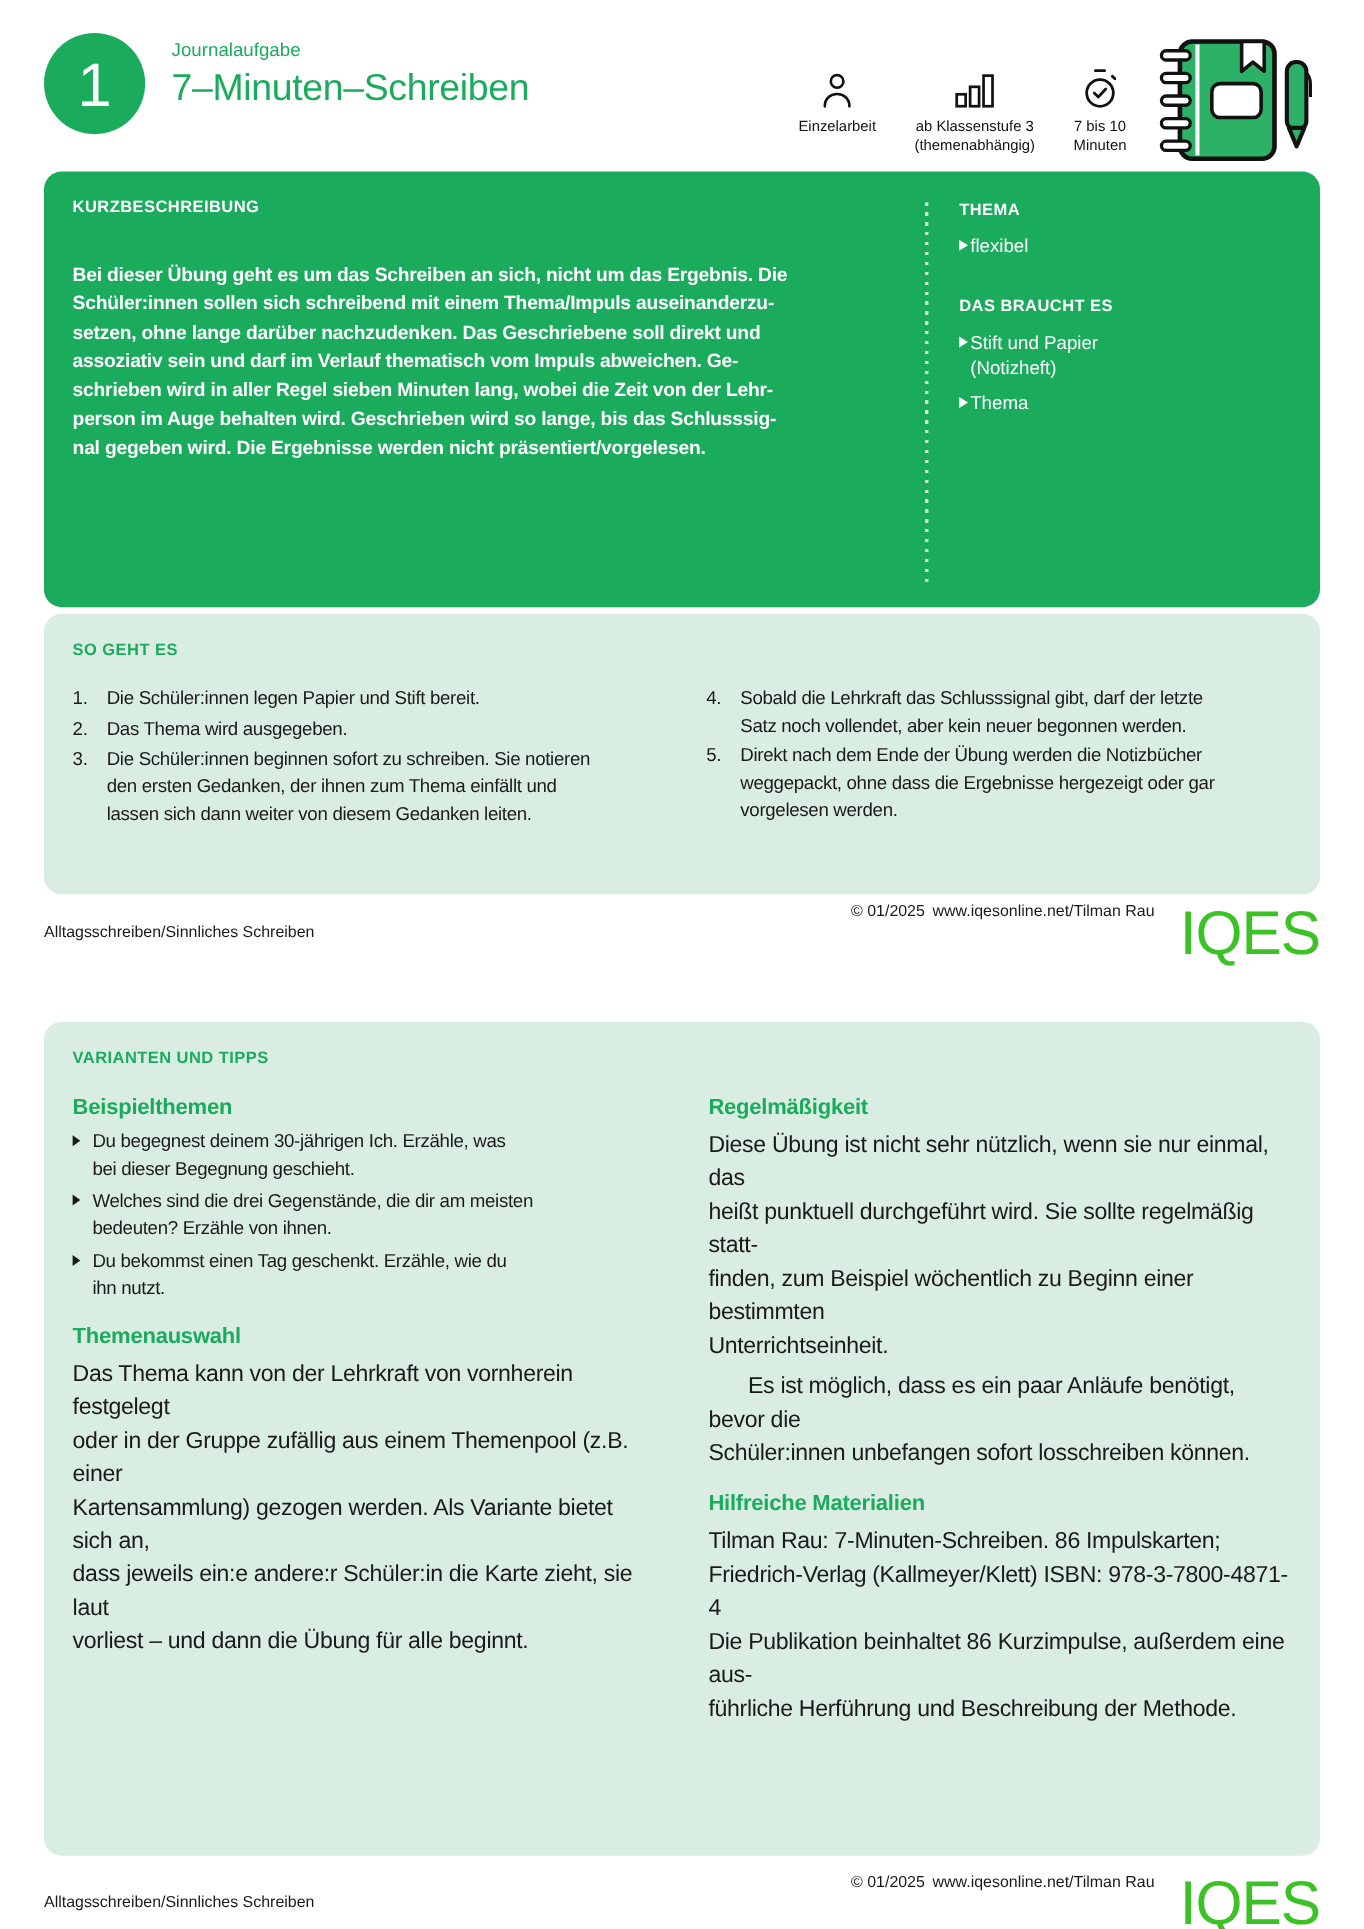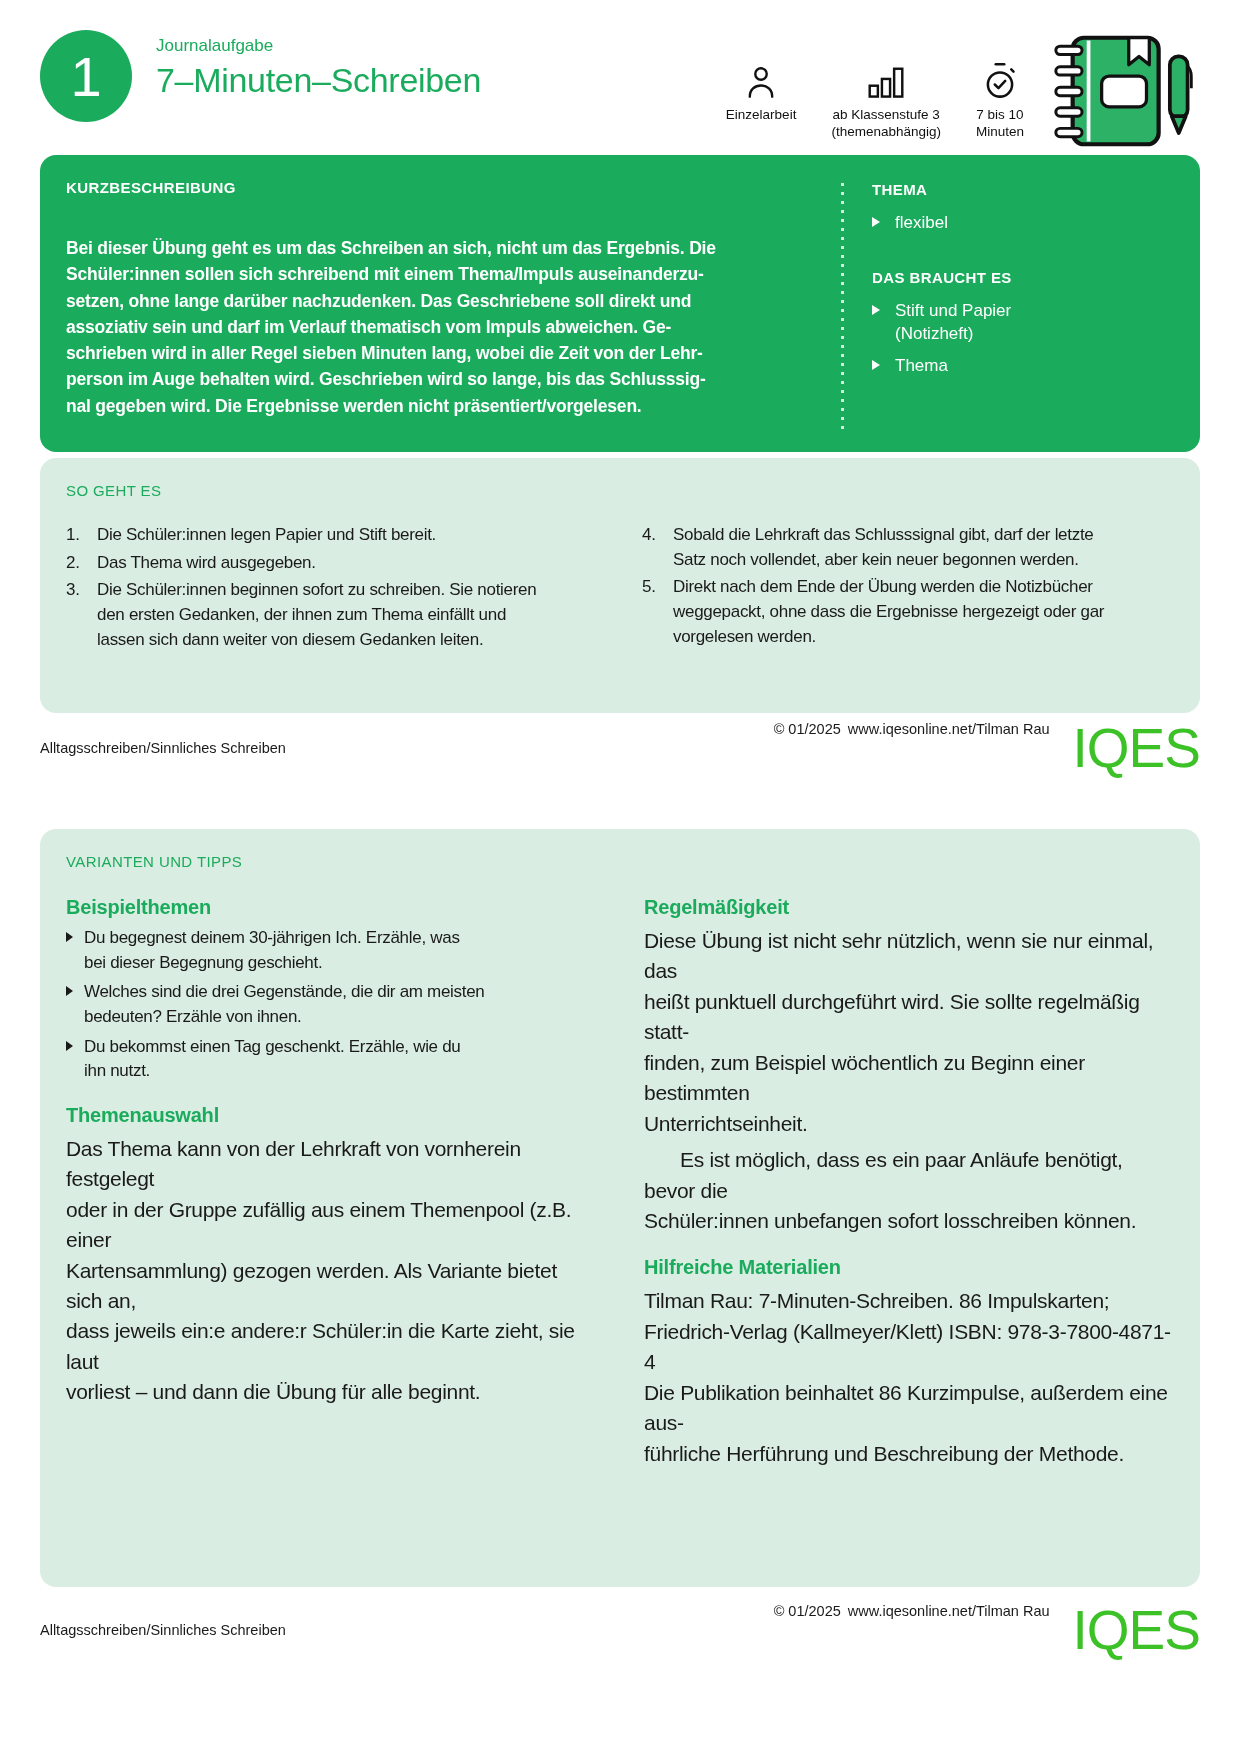--- a/index.html
+++ b/index.html
@@ -26,42 +26,42 @@
   .category{color:var(--green);font-size:17px;line-height:1.2;}
   .title{color:var(--green);font-size:34px;font-weight:400;margin:5px 0 0;letter-spacing:-0.3px;}
   .meta{display:flex;gap:35px;margin-left:auto;padding-top:24px;text-align:center;}
   .meta-item{display:flex;flex-direction:column;align-items:center;}
   .meta-icon-holder{height:48px;display:flex;align-items:flex-end;justify-content:center;margin-bottom:7px;}
   .meta-label{font-size:13.5px;line-height:1.25;color:#111;white-space:nowrap;}
   .notebook{margin-left:26px;margin-top:6px;flex:0 0 auto;}
   
   .desc-box{
     margin-top:3px;background:var(--green);border-radius:16px;color:#fff;
-    display:flex;padding:24px 26px 18px;height:297px;
+    display:flex;padding:24px 26px 18px;height:396px;
   }
   .desc-main{flex:1;padding-right:26px;}
   .kicker{font-size:15px;font-weight:700;letter-spacing:.4px;margin-bottom:16px;}
   .desc-text{
     font-size:17.5px;font-weight:700;line-height:1.5;letter-spacing:-0.2px;
     white-space:pre-line;max-width:755px;margin-top:39px;
   }
   .desc-divider{
     width:3px;flex:0 0 3px;margin:4px 0;
     background:repeating-linear-gradient(to bottom,rgba(255,255,255,.8) 0 3px,transparent 3px 9px);
   }
   .desc-side{width:330px;flex:0 0 330px;padding-left:28px;padding-top:2px;}
   .side-heading{font-size:15px;font-weight:700;letter-spacing:.4px;margin:0 0 14px;}
   .side-group{margin-bottom:34px;}
-  .side-item{display:flex;gap:15px;font-size:17px;line-height:1.35;margin-bottom:9px;white-space:pre-line;}
+  .side-item{display:flex;gap:2px;font-size:17px;line-height:1.35;margin-bottom:9px;white-space:pre-line;}
   .tri{width:0;height:0;border-left:8px solid currentColor;border-top:5px solid transparent;
        border-bottom:5px solid transparent;margin-top:5px;flex:0 0 auto;}
   
   .light-box{background:var(--lightgreen);border-radius:16px;padding:24px 26px;}
   .steps-box{margin-top:6px;height:255px;}
-  .section-heading{color:var(--green);font-size:15px;font-weight:400;letter-spacing:.4px;margin:0;}
+  .section-heading{color:var(--green);font-size:15px;font-weight:700;letter-spacing:.4px;margin:0;}
   .steps-grid{display:grid;grid-template-columns:1fr 1fr;column-gap:44px;margin-top:24px;}
   .step{display:flex;font-size:17px;line-height:1.45;letter-spacing:-0.3px;margin-bottom:3px;}
   .step-num{flex:0 0 31px;}
   .step-text{white-space:pre-line;}
   
   .footer{display:flex;align-items:center;margin-top:14px;height:42px;}
   .footer-left{font-size:14.5px;}
   .footer-right{margin-left:auto;display:flex;align-items:flex-start;font-size:14.5px;gap:7px;}
   .iqes-logo{color:var(--logo-green);font-size:55px;line-height:1;margin-left:16px;
              letter-spacing:-1px;font-weight:400;transform:scaleY(1.02);}

